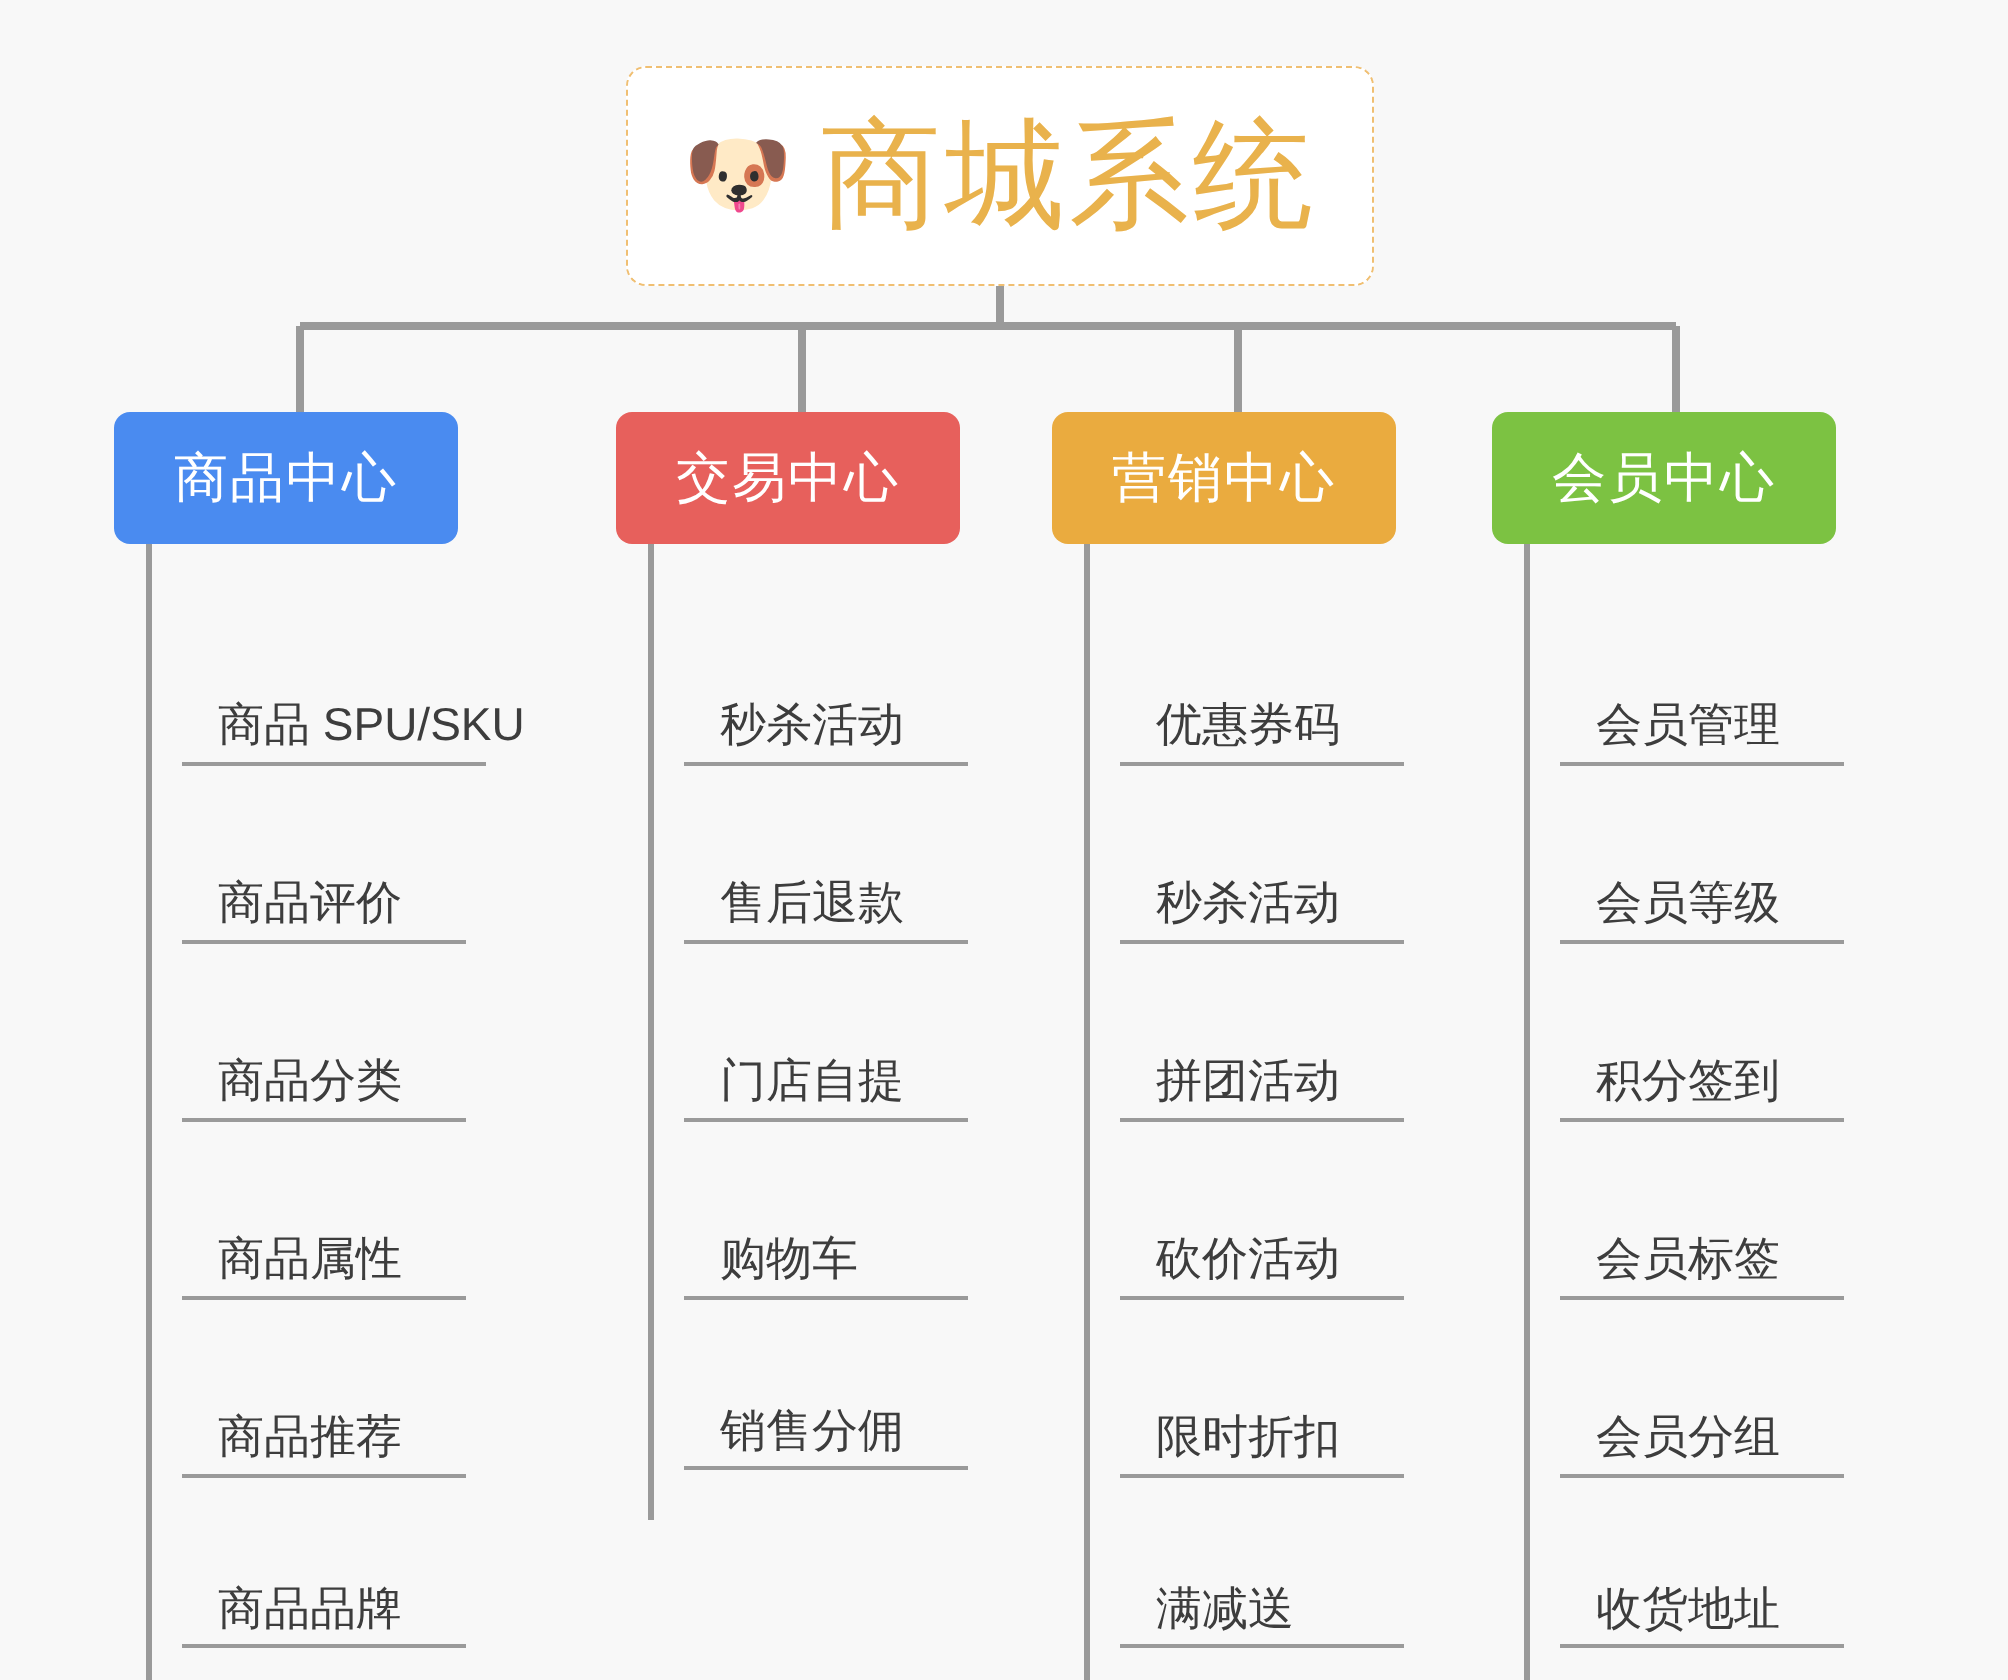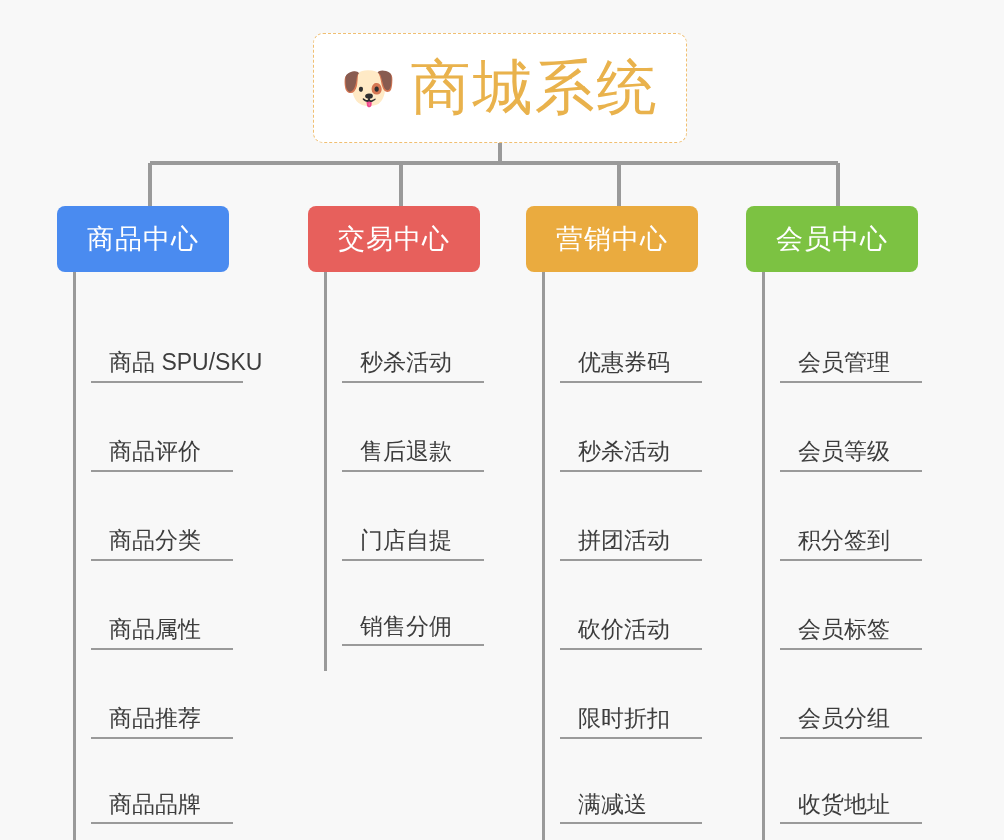--- a/index.html
+++ b/index.html
@@ -172,20 +172,23 @@
       <div class="leaf-item">
           <span class="leaf-label" style="border-bottom-color: rgb(154, 154, 154);">秒杀活动</span>
         </div>
       <div class="leaf-item">
           <span class="leaf-label" style="border-bottom-color: rgb(154, 154, 154);">售后退款</span>
         </div>
       <div class="leaf-item">
           <span class="leaf-label" style="border-bottom-color: rgb(154, 154, 154);">门店自提</span>
         </div>
       <div class="leaf-item">
+          <span class="leaf-label" style="border-bottom-color: rgb(154, 154, 154);">购物车</span>
+        </div>
+      <div class="leaf-item">
           <span class="leaf-label" style="border-bottom-color: rgb(154, 154, 154);">销售分佣</span>
         </div>
     </div>
   </div>
 
   <div class="column col-2">
     <div class="col-header" style="background: rgb(234, 171, 63);">营销中心</div>
     <div class="leaf-list" style="border-left-color: rgb(154, 154, 154);">
       <div class="leaf-item">
           <span class="leaf-label" style="border-bottom-color: rgb(154, 154, 154);">优惠券码</span>

